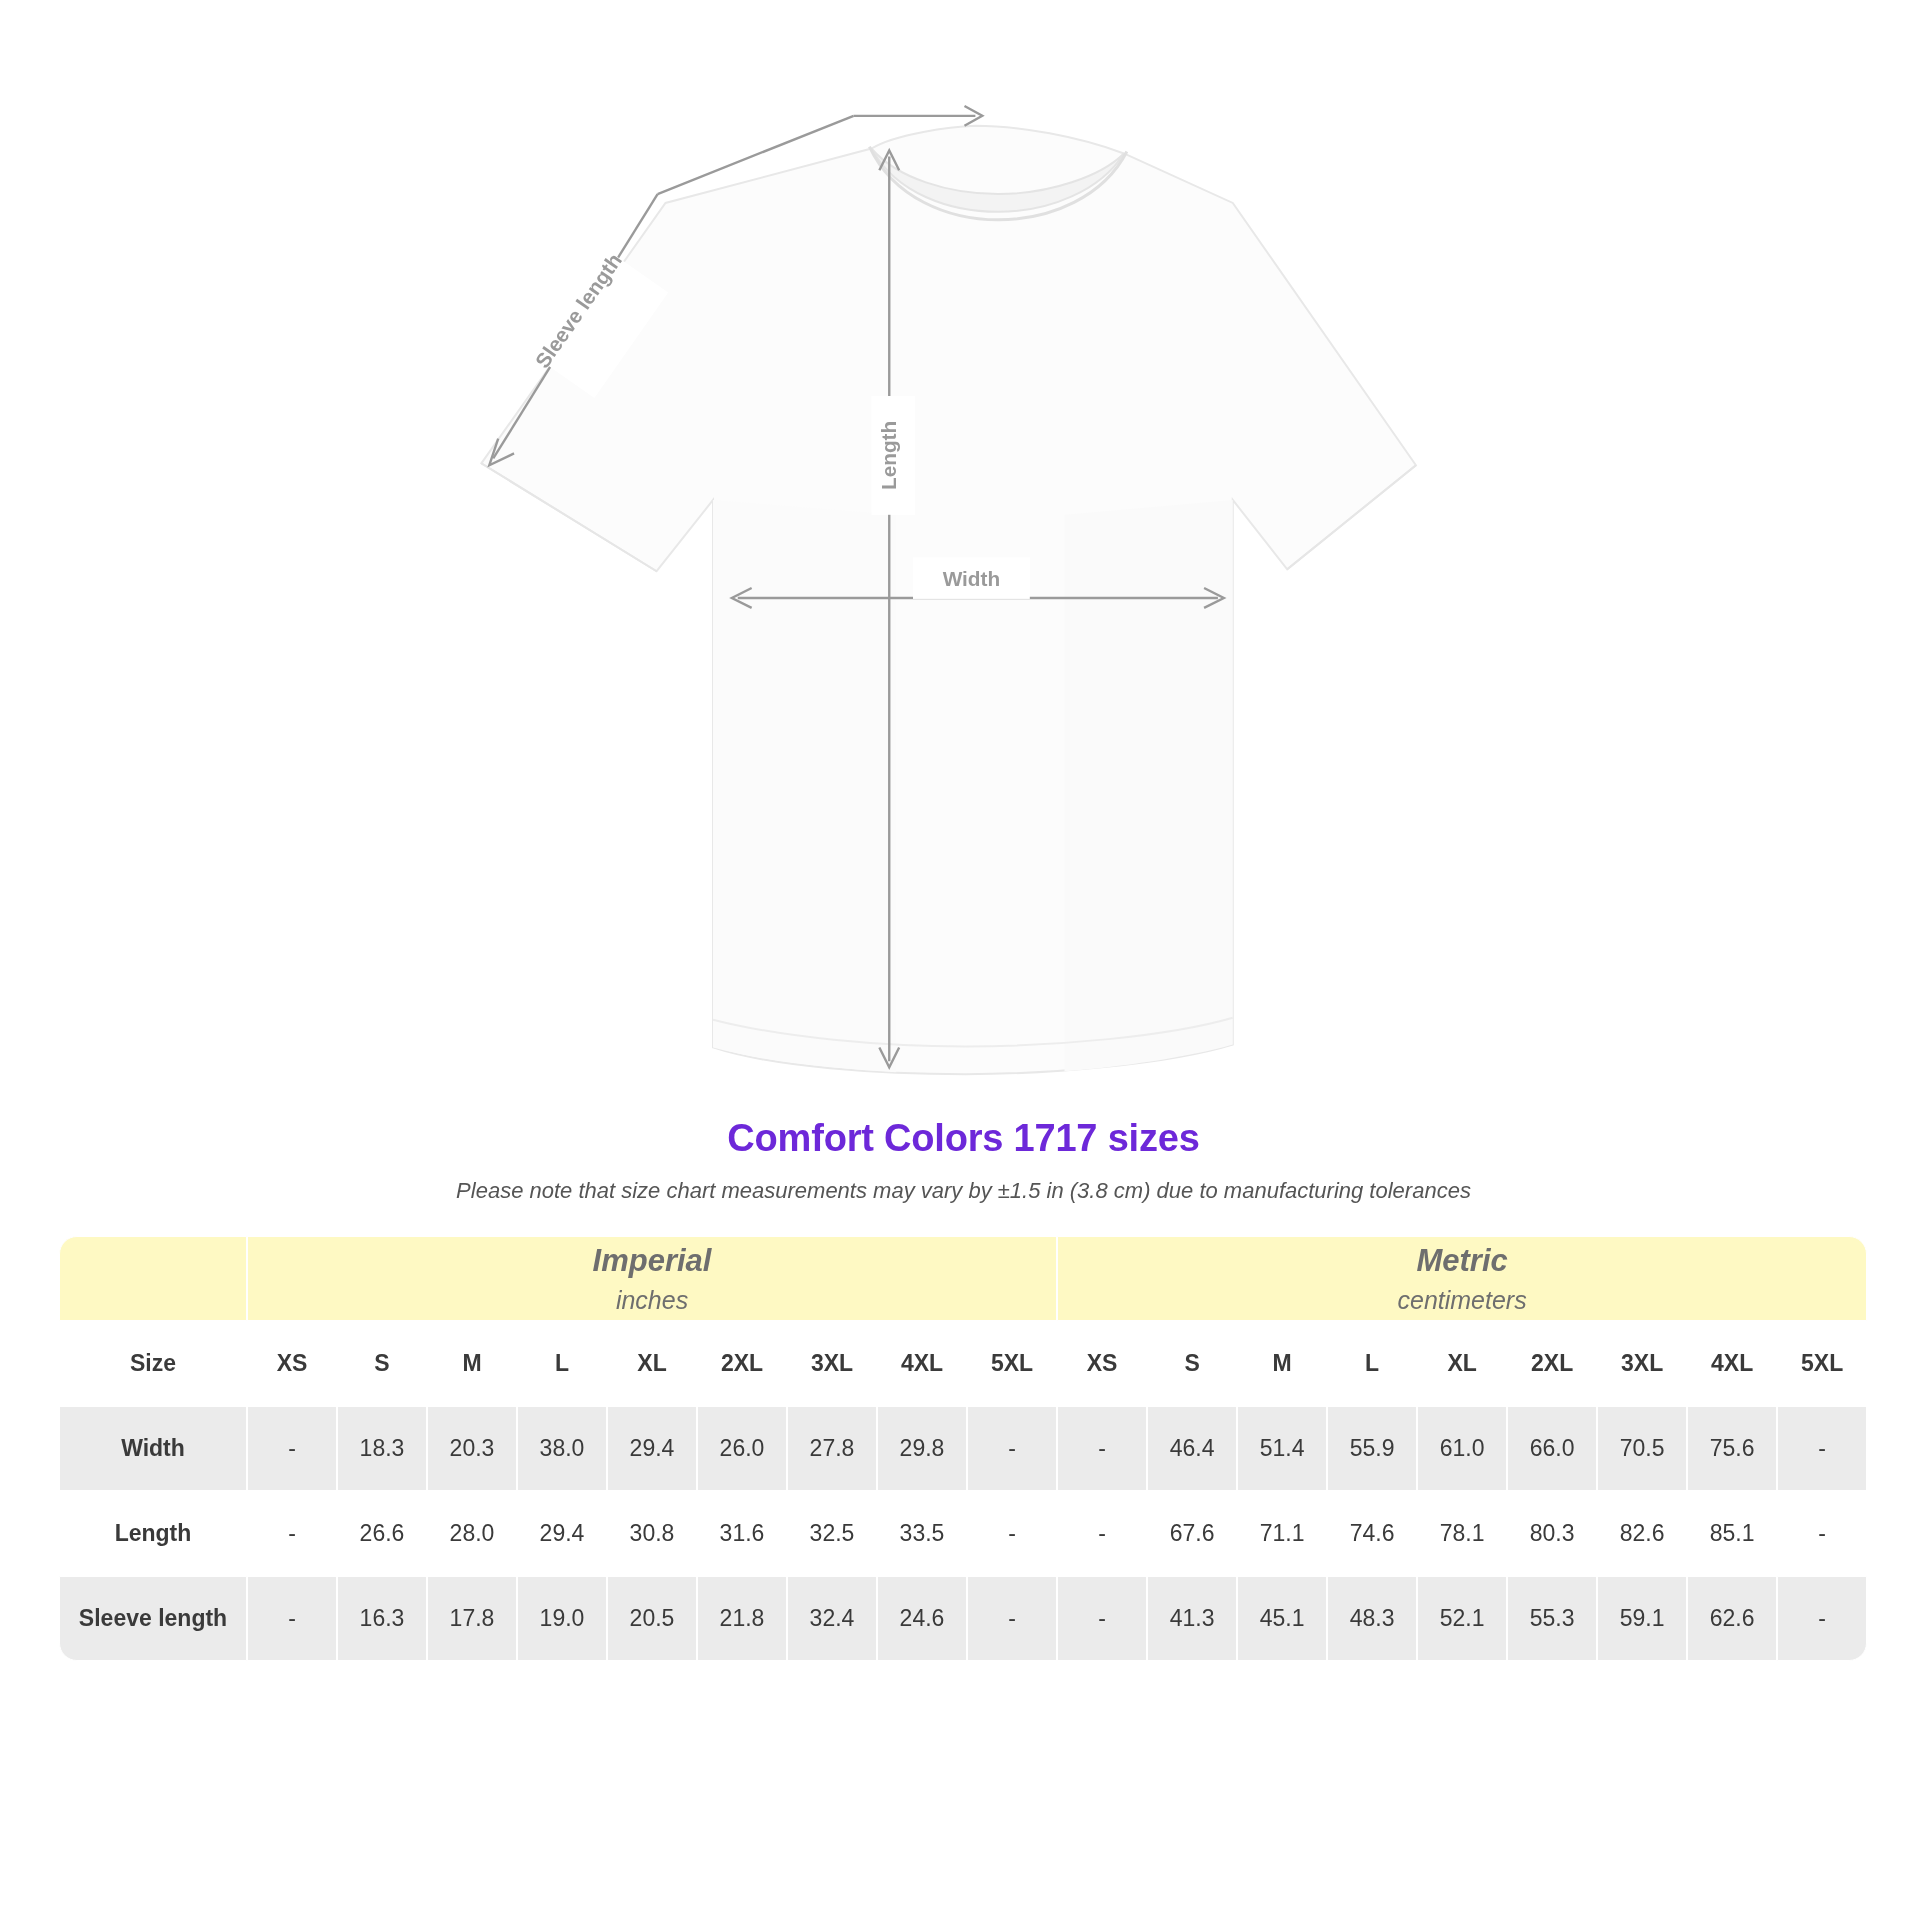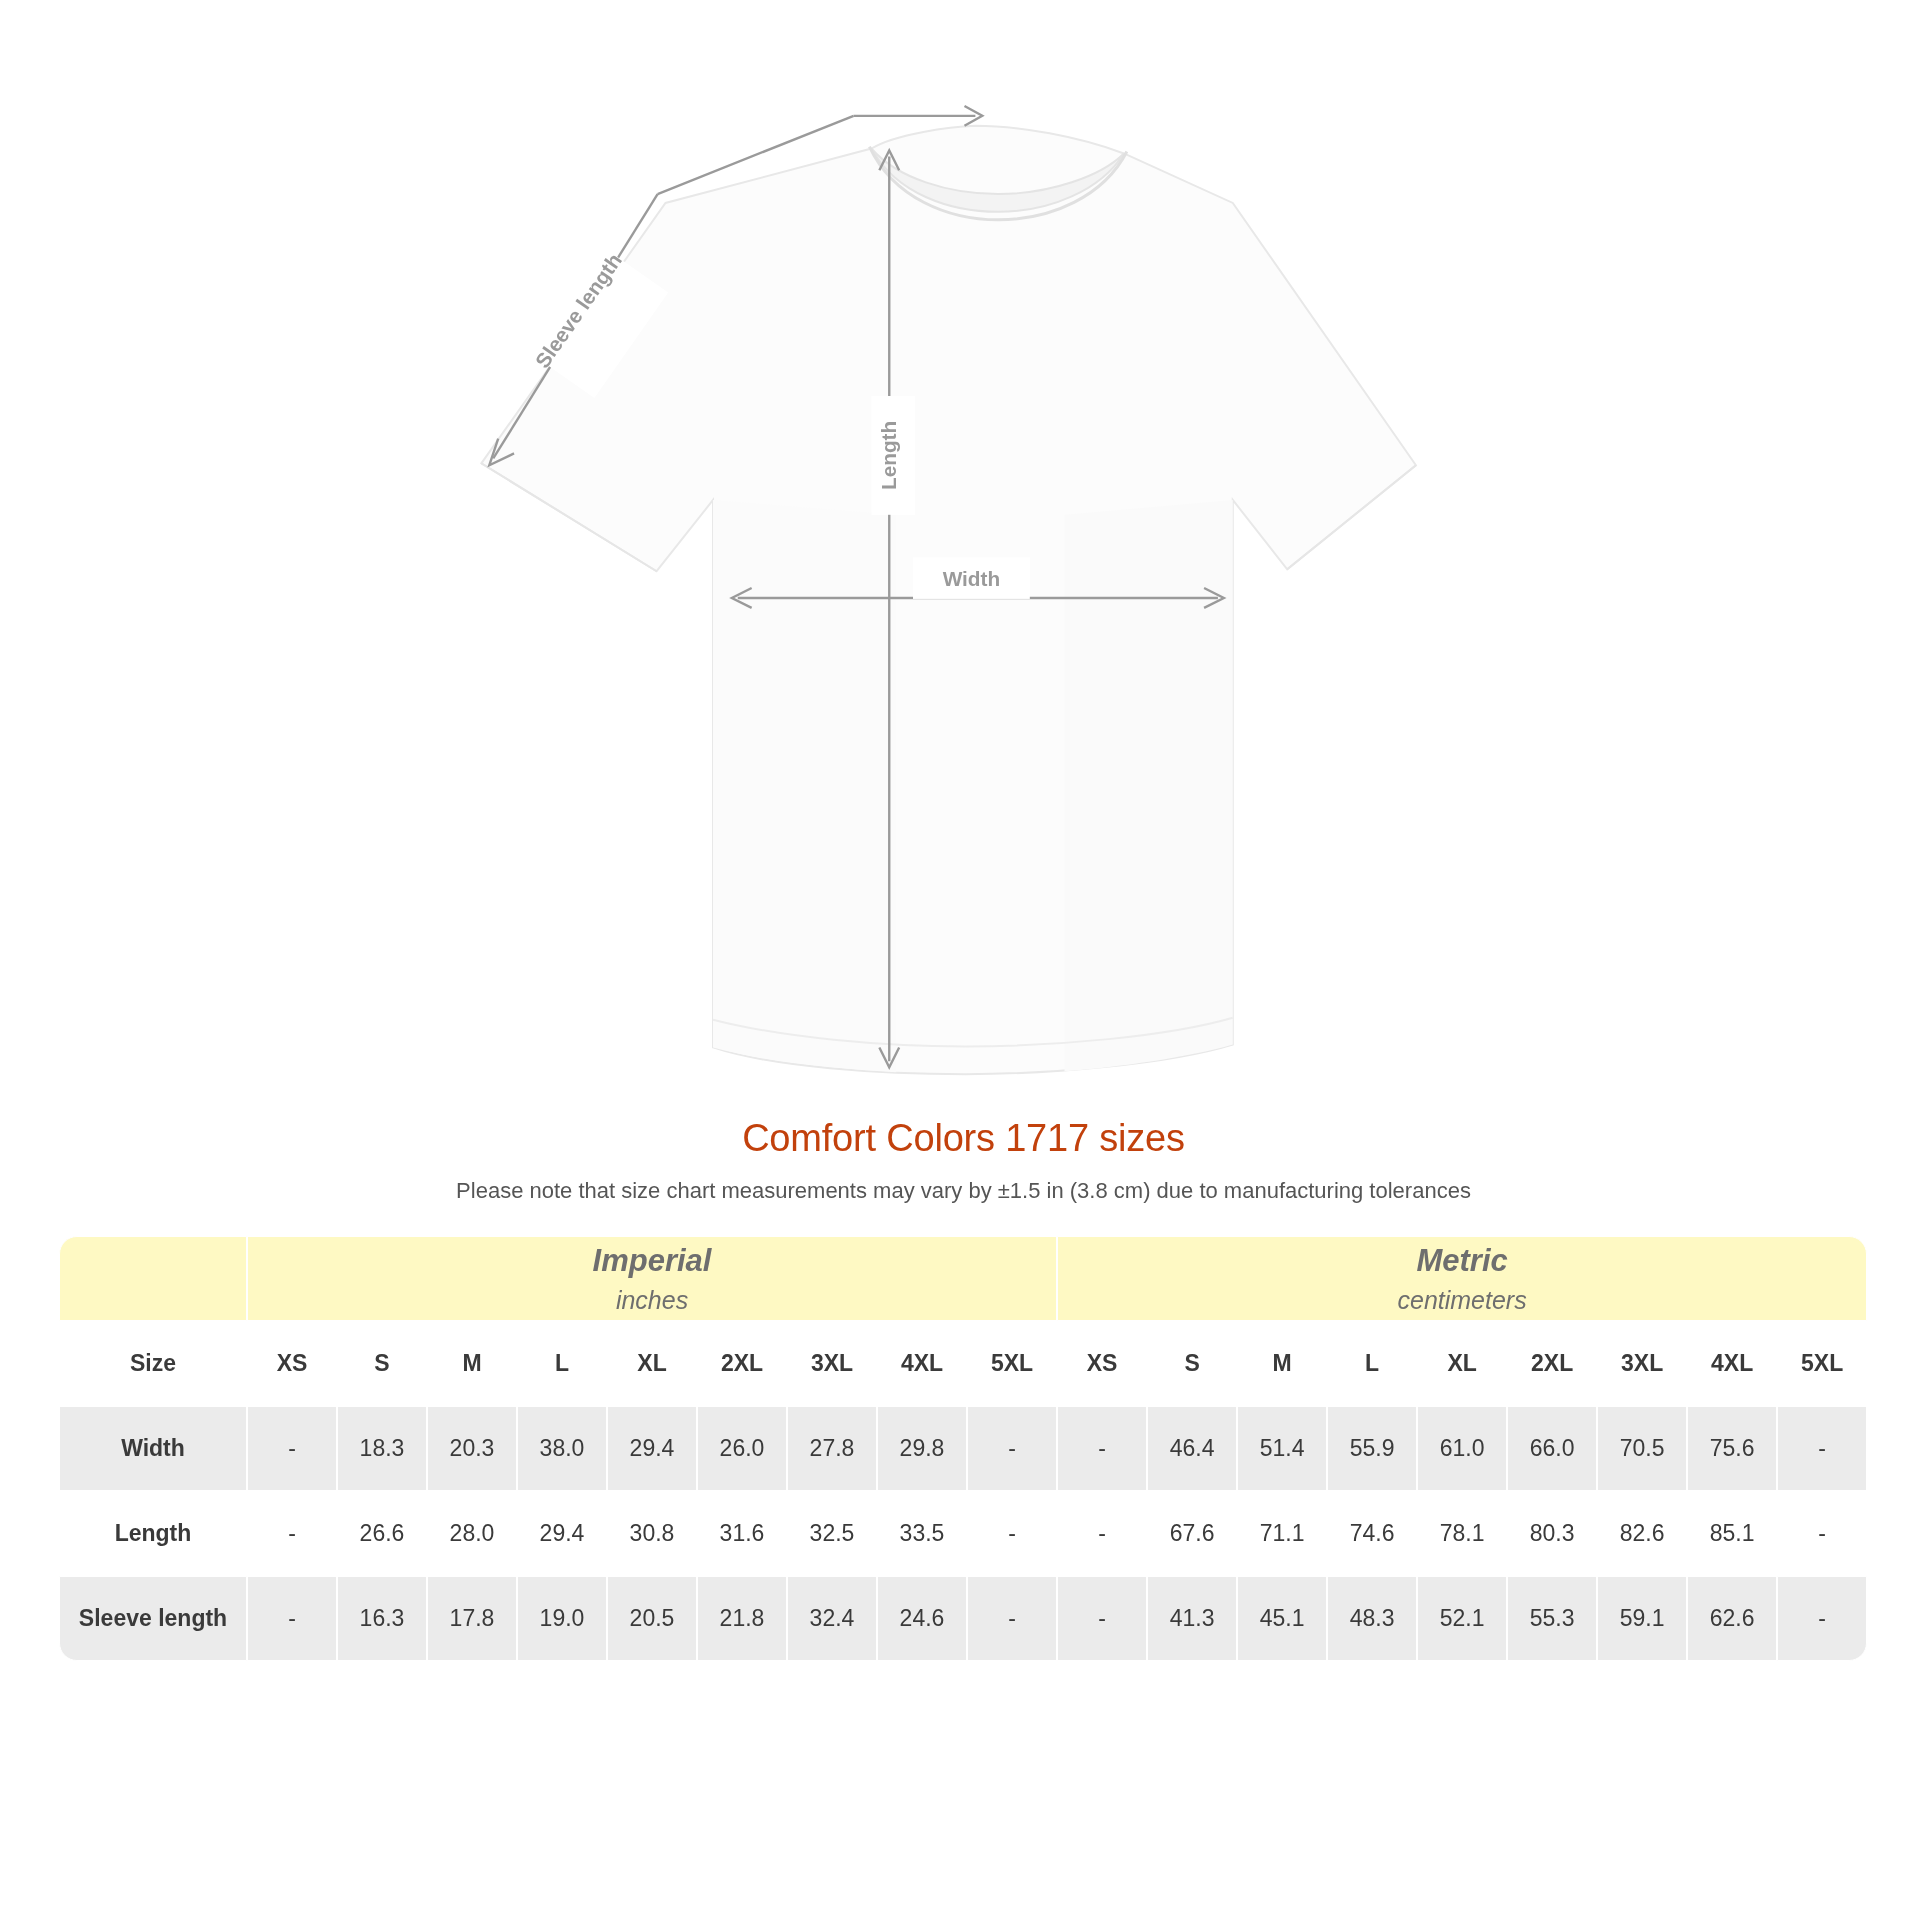--- a/index.html
+++ b/index.html
@@ -32,27 +32,28 @@
     top: 0;
   }
 
   
   .title-block {
     text-align: center;
     margin-top: 28px;
   }
   .chart-title {
     font-size: 38px;
-    font-weight: normal;
-    color: #c2410c;
+    font-weight: bold;
+    color: #6d28d9;
     letter-spacing: -0.2px;
   }
   .chart-note {
     margin-top: 18px;
     font-size: 22px;
+    font-style: italic;
     color: #555555;
   }
 
   
   .table-wrap {
     margin: 32px 59px 0 59px;
   }
   table.size-table {
     border-collapse: separate;
     border-spacing: 0;

